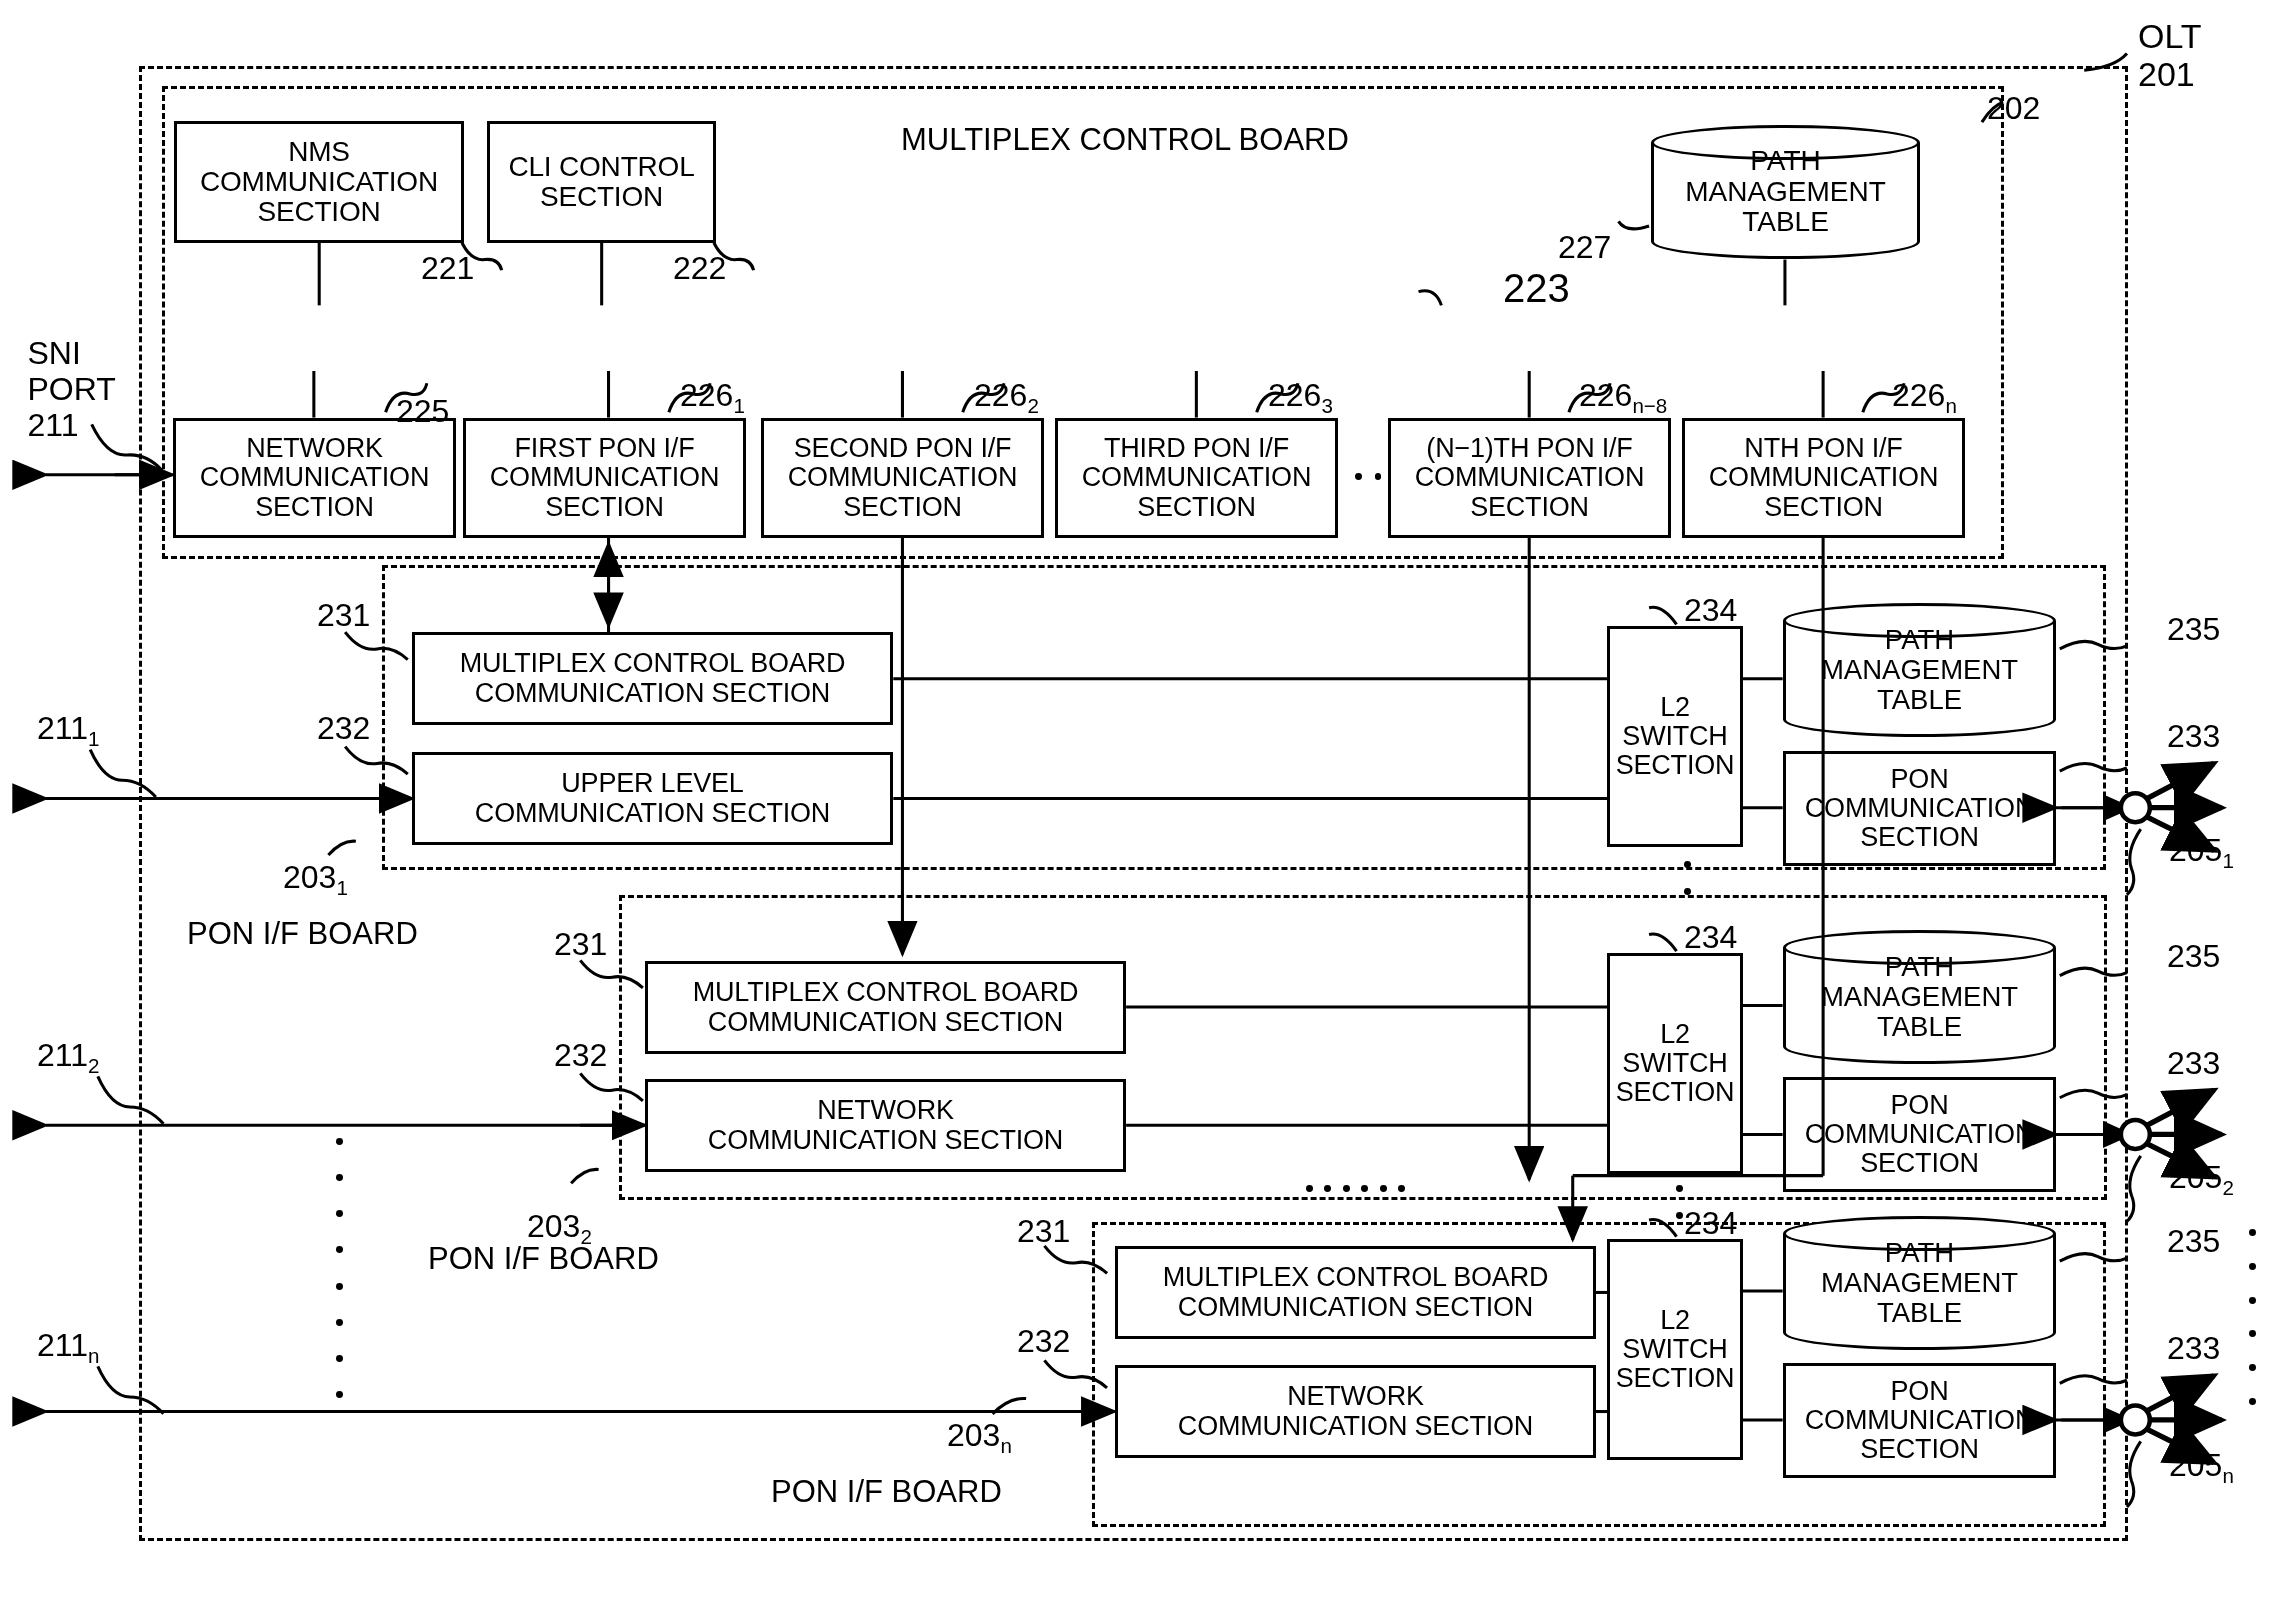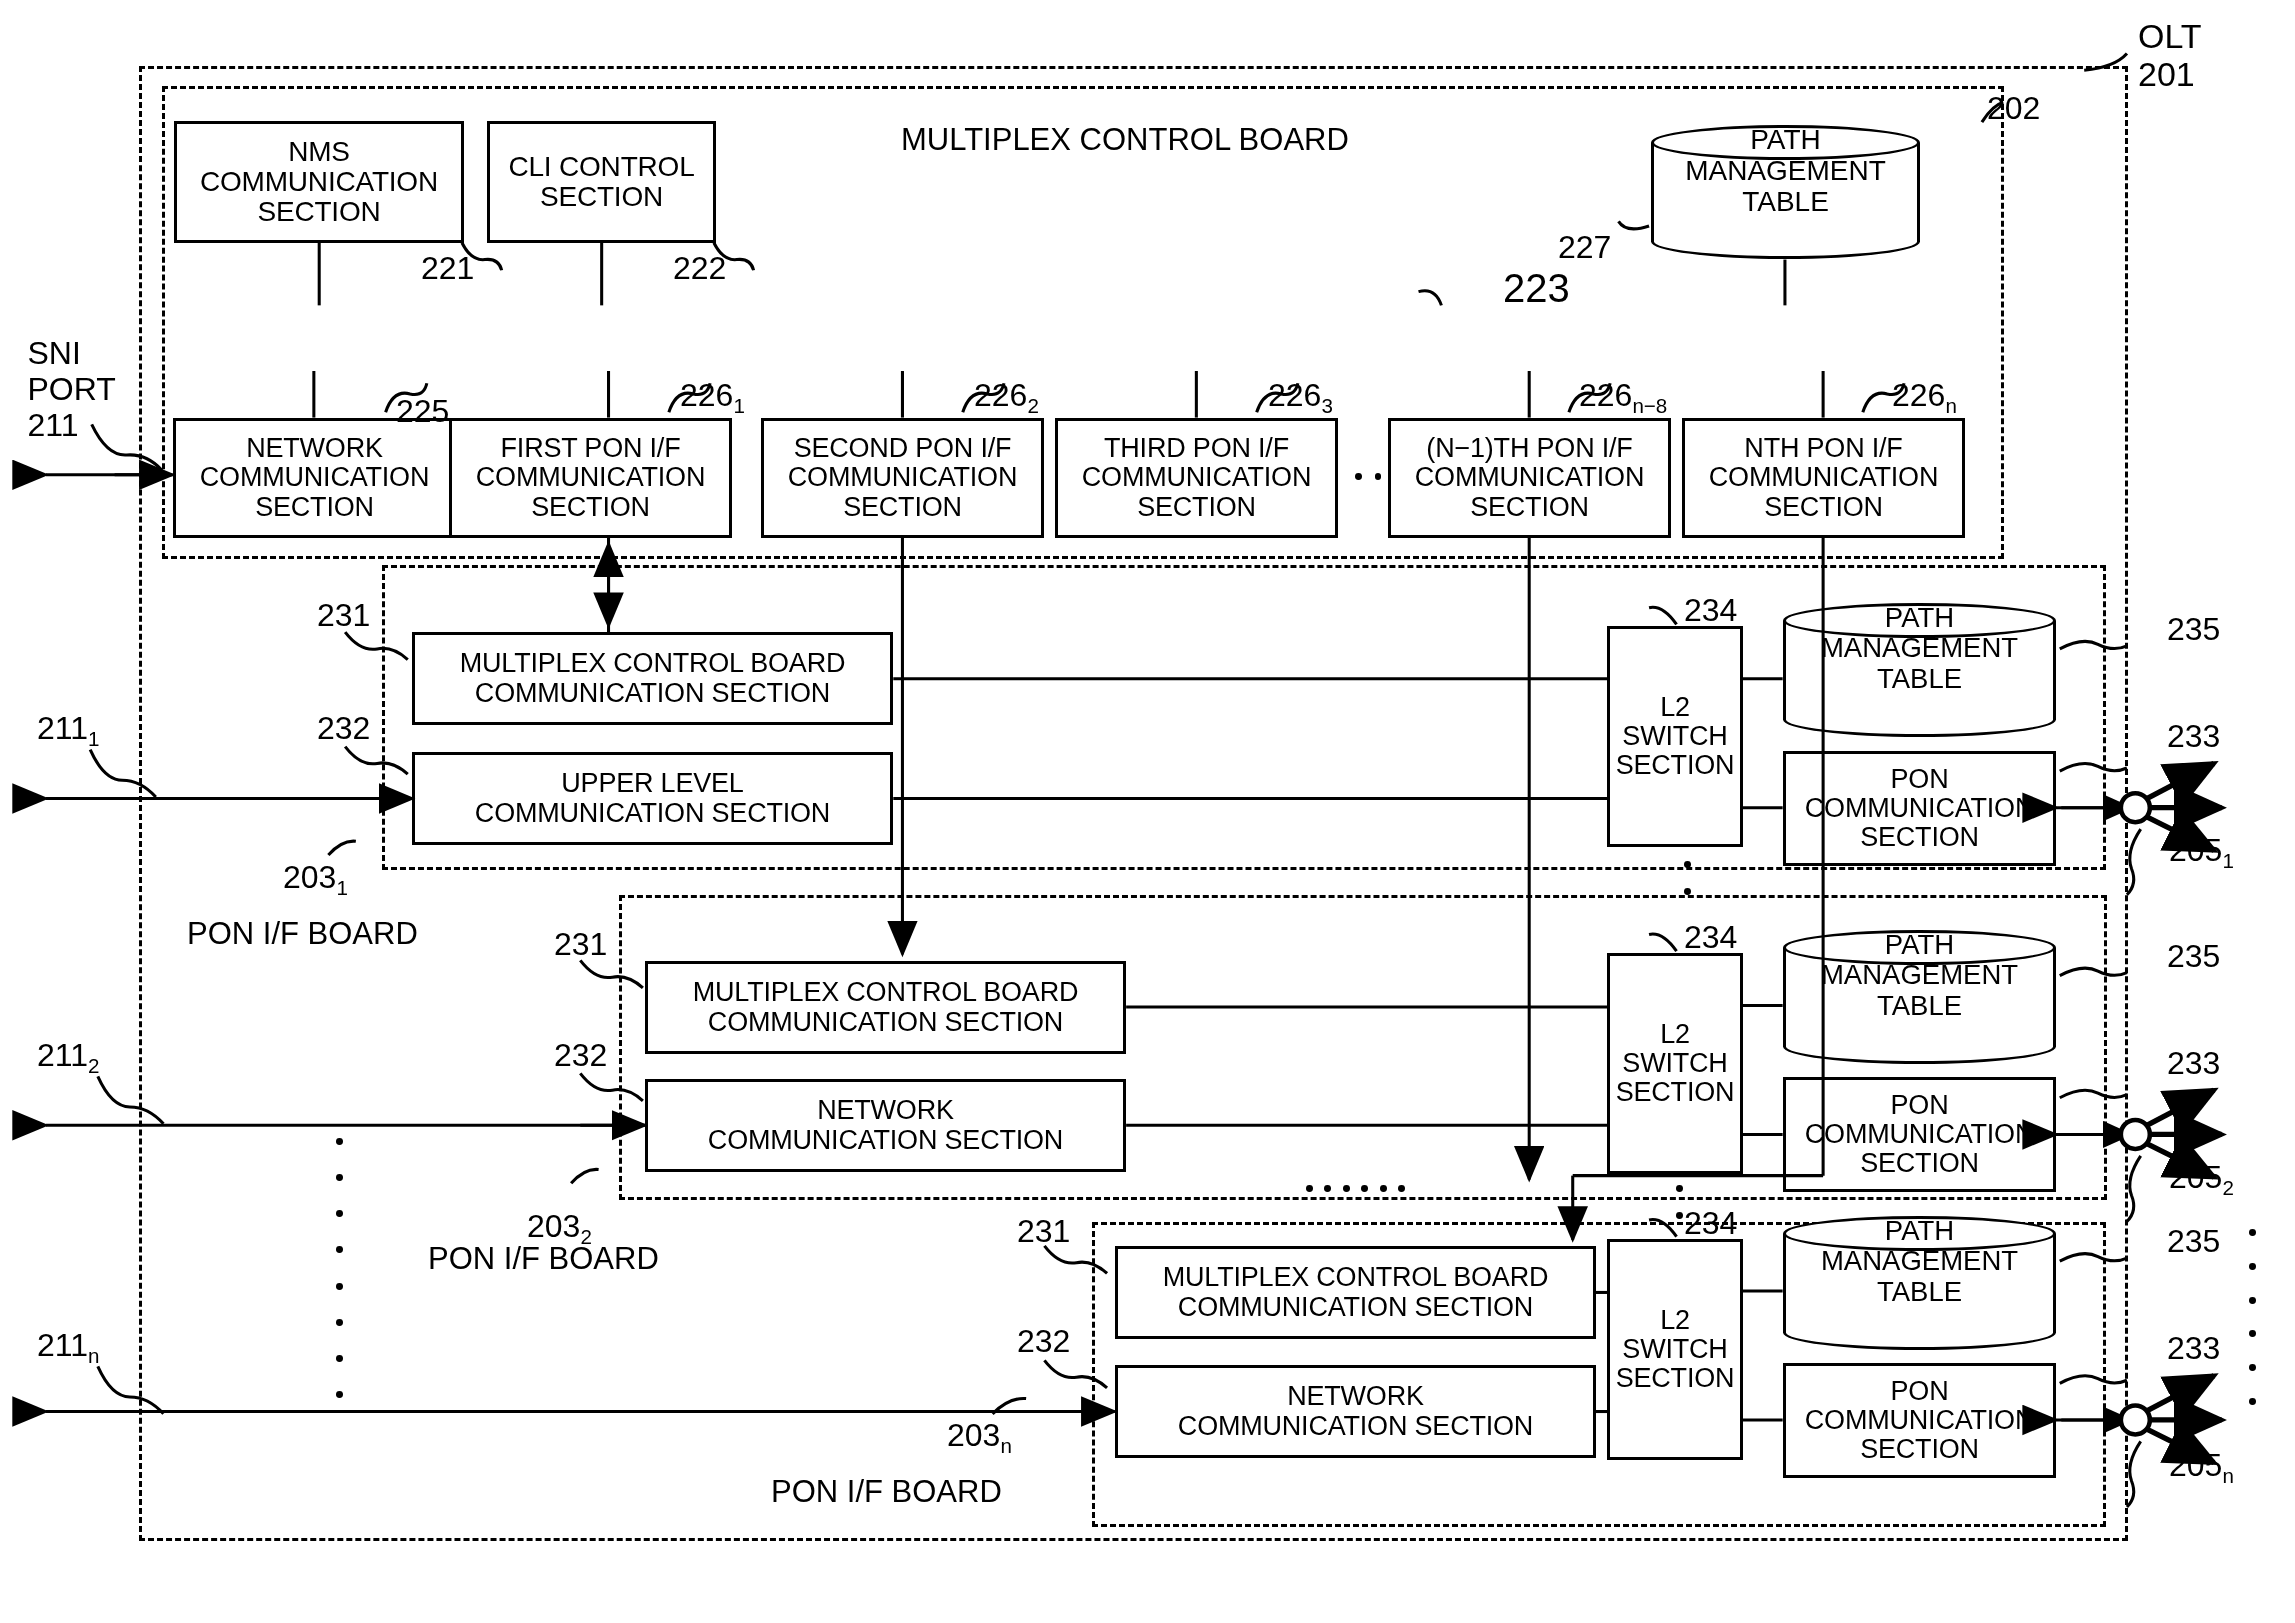--- a/index.html
+++ b/index.html
@@ -20,21 +20,21 @@
   .dots-h i{display:block;width:6.9px;height:6.9px;background:#000;border-radius:50%;}
   svg.ov{position:absolute;left:0;top:0;width:2295px;height:1623px;z-index:7;pointer-events:none;overflow:visible;}
   .cyl{position:absolute;z-index:6;}
   .cyl .cap{position:absolute;left:0;top:0;width:100%;height:35px;border:3.1px solid #000;
             border-radius:50%;background:#fff;box-sizing:border-box;z-index:3;}
   .cyl .body{position:absolute;left:0;top:17.6px;width:100%;height:calc(100% - 35px);
             border-left:3.1px solid #000;border-right:3.1px solid #000;background:#fff;box-sizing:border-box;z-index:2;}
   .cyl .bot{position:absolute;left:0;bottom:0;width:100%;height:35px;border:3.1px solid #000;
             border-radius:50%;background:#fff;box-sizing:border-box;z-index:1;}
   .cyl .txt{position:absolute;left:0;top:0;width:100%;height:100%;display:flex;
-            justify-content:center;text-align:center;line-height:1.1;z-index:4;}
+            align-items:center;justify-content:center;text-align:center;line-height:1.1;z-index:4;}
 </style>
 </head>
 <body>
 
 <div id="stage">
 
   <div class="dashdot" style="left:139px;top:66px;width:1989px;height:1475px;border-width:3.1px;"></div>
 
   <div class="dashdot" style="left:162px;top:86px;width:1842px;height:473px;border-width:3.1px;"></div>
 
@@ -62,21 +62,21 @@
 
   <div class="lbl" style="left:1503px;top:266px;font-size:40px;text-align:center;">223</div>
 
   <div class="box" style="left:173px;top:418px;width:283px;height:120px;font-size:27px;">
     <span>NETWORK<br>COMMUNICATION<br>SECTION</span>
   </div>
   <div class="lbl" style="left:396px;top:377px;font-size:32px;margin-top:16px;">
     <span>225</span>
   </div>
 
-  <div class="box" style="left:449px;top:418px;width:283px;height:120px;font-size:27px;">
+  <div class="box" style="left:463px;top:418px;width:283px;height:120px;font-size:27px;">
     <span>FIRST PON I/F<br>COMMUNICATION<br>SECTION</span>
   </div>
   <div class="lbl" style="left:680px;top:377px;font-size:32px;">
     <span>226</span><sub style="font-size:20.6px;">1</sub>
   </div>
 
   <div class="box" style="left:761px;top:418px;width:283px;height:120px;font-size:27px;">
     <span>SECOND PON I/F<br>COMMUNICATION<br>SECTION</span>
   </div>
   <div class="lbl" style="left:974px;top:377px;font-size:32px;">

